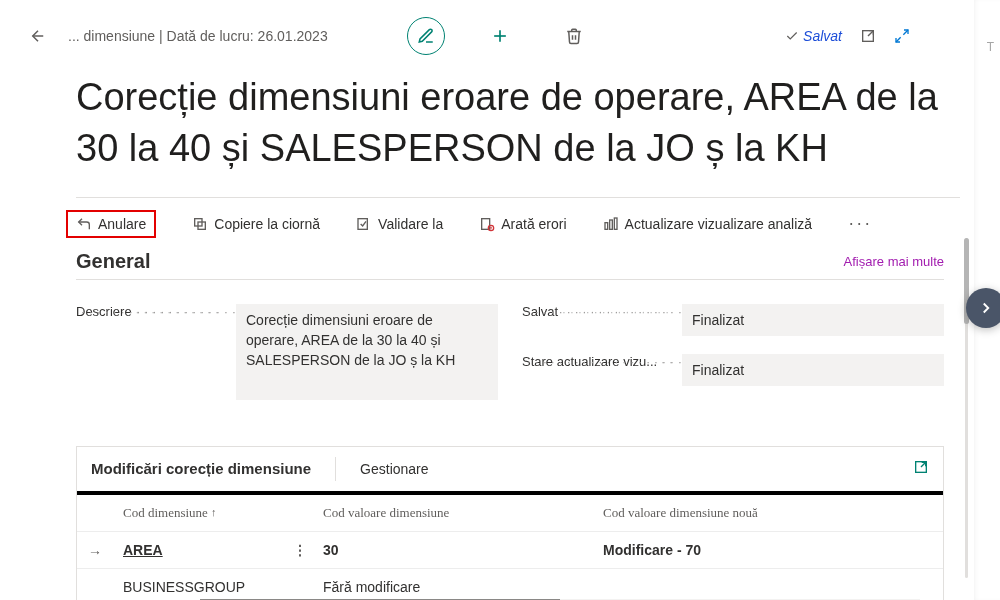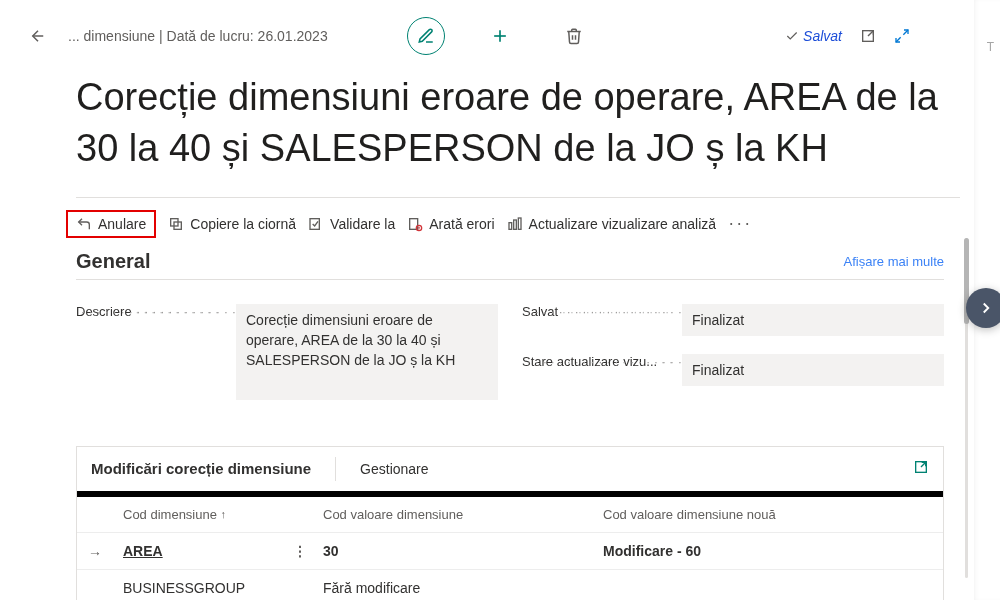--- a/index.html
+++ b/index.html
@@ -57,21 +57,21 @@
     font-size: 38px;
     font-weight: 400;
     line-height: 1.35;
     padding: 8px 60px 22px 56px;
     color: #201f1e;
   }
 
   
   .action-wrap { padding-left: 56px; padding-right: 40px; position: relative; }
   .action-bar {
-    display: flex; align-items: center; gap: 12px;
+    display: flex; align-items: center; gap: 36px;
     border-top: 1px solid #e1dfdd;
     padding: 12px 0;
   }
   .action {
     display: flex; align-items: center; gap: 6px;
     font-size: 14px; color: #323130; cursor: pointer;
   }
   .action .ico { color: #605e5c; display: inline-flex; }
   .action.highlighted {
     border: 2px solid #e30000;
@@ -81,21 +81,21 @@
   .more-dots { color: #605e5c; font-size: 18px; cursor: pointer; letter-spacing: 2px; }
 
   
   .section { padding: 0 56px; position: relative; }
   .section-title-row {
     display: flex; align-items: center;
     border-bottom: 1px solid #e1dfdd;
     padding-bottom: 6px;
   }
   .section-title { font-size: 20px; font-weight: 600; }
-  .show-more { margin-left: auto; font-size: 13px; color: #3b82f6; cursor: pointer; }
+  .show-more { margin-left: auto; font-size: 13px; color: #a21caf; cursor: pointer; }
   .fields { display: flex; gap: 24px; padding-top: 24px; }
   .col { flex: 1; display: flex; flex-direction: column; gap: 18px; }
   .field { display: flex; align-items: flex-start; }
   .field-label {
     width: 160px; font-size: 13px; color: #323130;
     white-space: nowrap; overflow: hidden;
     position: relative; padding-right: 8px;
   }
   .field-label::after {
     content: " · · · · · · · · · · · · · · · · · · · · · · · · · · · · · · · · ·";
@@ -124,21 +124,22 @@
   .expand-ico { margin-left: auto; color: #008272; cursor: pointer; }
 
   .grid { }
   .grid-header, .grid-row {
     display: grid;
     grid-template-columns: 36px 200px 280px 1fr;
     align-items: center;
   }
   .grid-header {
     color: #605e5c; font-size: 13px;
-    border-top: 6px solid #000000;
+    border-top: 4px solid #000000;
+    font-family: Liberation Serif, serif;
   }
   .grid-header > div, .grid-row > div { padding: 10px 10px; position: relative; }
   .th { cursor: default; }
   .sort-arrow { font-size: 11px; vertical-align: 1px; }
   .grid-row { font-size: 14px; border-top: 1px solid #ededed; }
   .grid-row.active { font-weight: 600; }
   .row-arrow { color: #605e5c; text-align: center; }
   .cell-actions {
     position: absolute; right: 4px; top: 50%; transform: translateY(-50%);
     width: 18px; text-align: center; color: #605e5c; cursor: pointer;
@@ -349,21 +350,21 @@
         <div class="th">Cod valoare dimensiune nouă</div>
       </div>
 
       <div class="grid-row active">
         <div class="row-arrow">→</div>
         <div class="cell-dim">
           <u>AREA</u>
           <span class="cell-actions">⋮</span>
         </div>
         <div>30</div>
-        <div class="new-val">Modificare - 60</div>
+        <div class="new-val">Modificare - 70</div>
       </div>
 
       <div class="grid-row inactive">
         <div class="row-arrow"></div>
         <div class="cell-dim">
           <span>BUSINESSGROUP</span>
         </div>
         <div class="new-val">Fără modificare</div>
       </div>
     </div>

